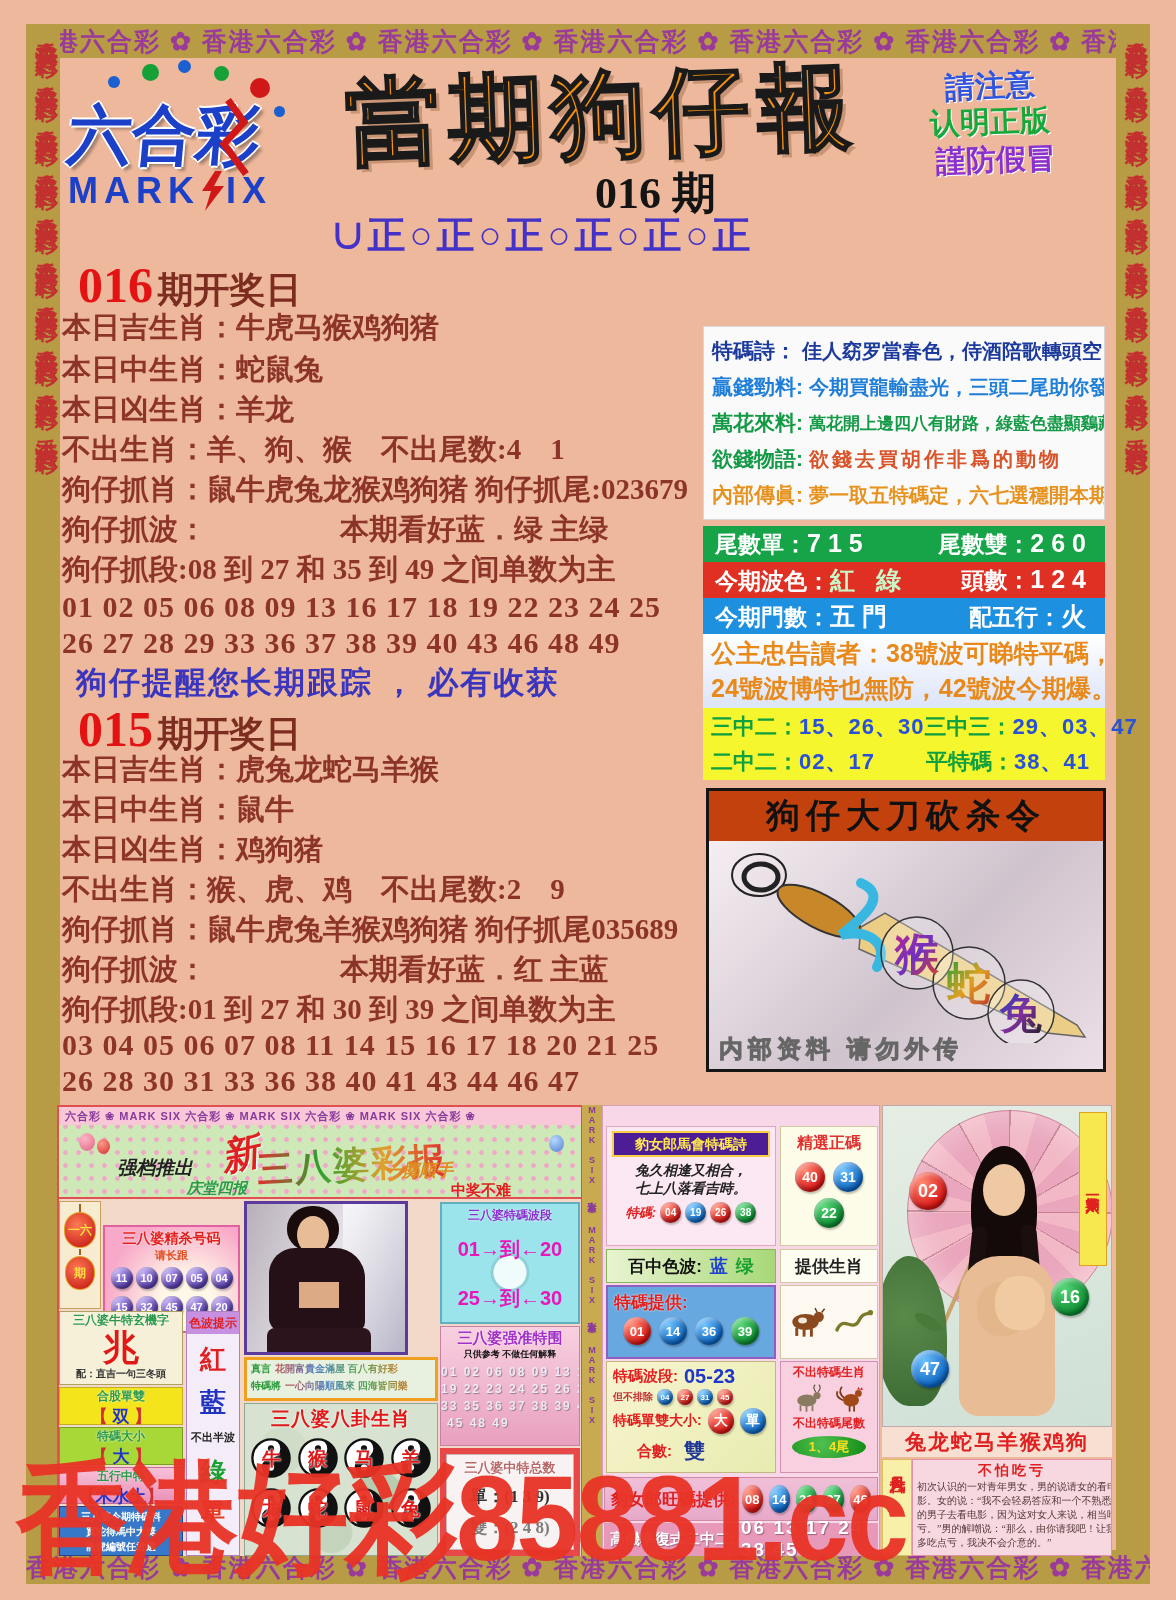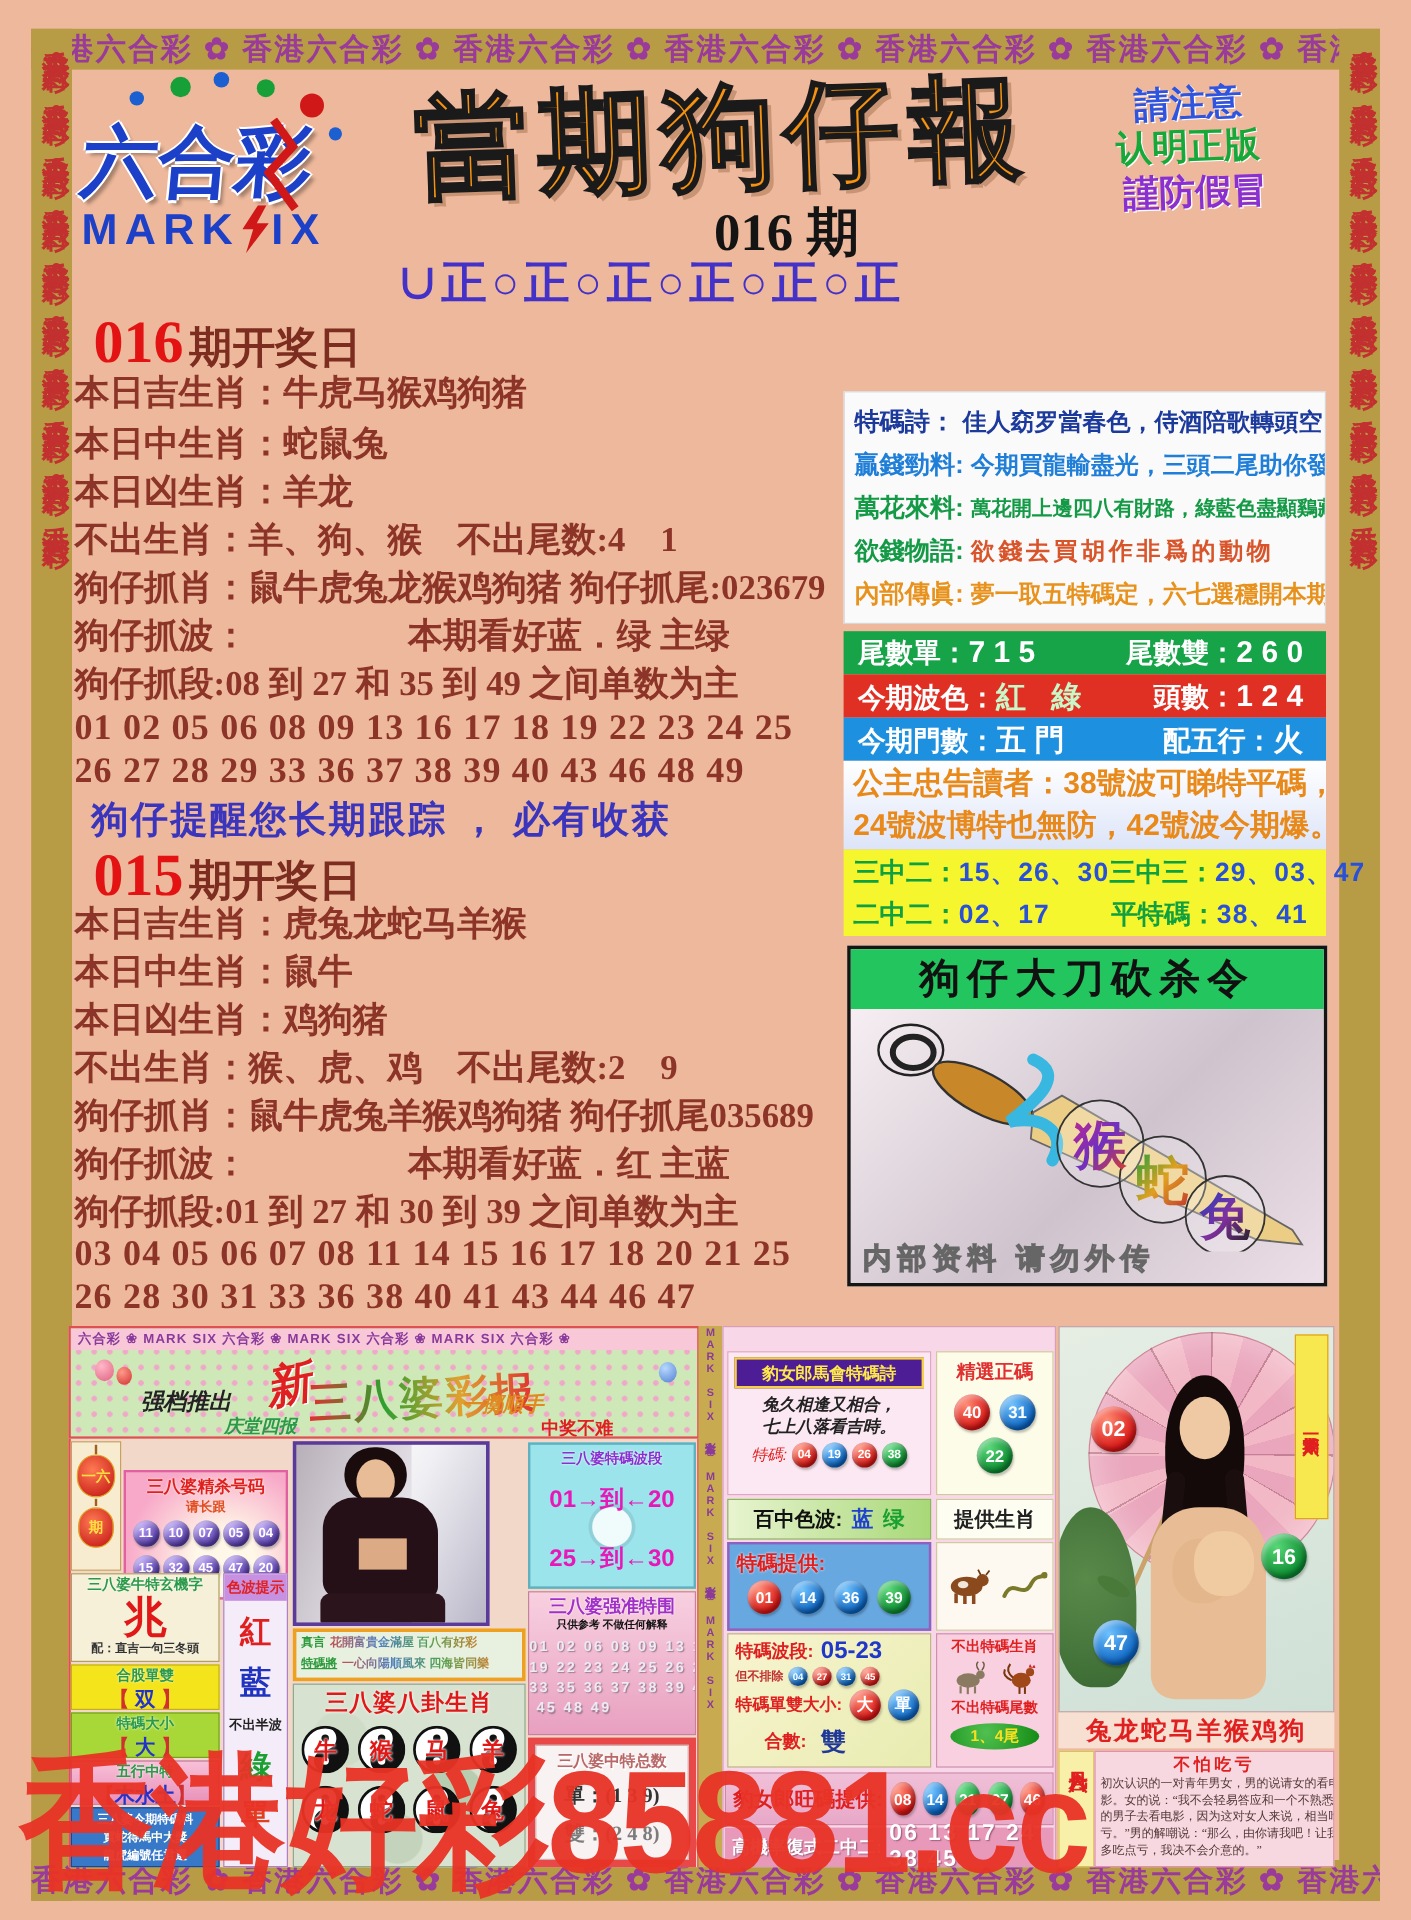--- a/index.html
+++ b/index.html
@@ -174,21 +174,21 @@
         <span><span class="ylab">三中三：</span><span class="yval">29、03、47</span></span>
       </div>
       <div class="ybox-row">
         <span style="width:215px;"><span class="ylab">二中二：</span><span class="yval">02、17</span></span>
         <span><span class="ylab">平特碼：</span><span class="yval">38、41</span></span>
       </div>
     </div>
   </div>
 
   <div class="abs" style="left:706px;top:788px;width:400px;height:284px;background:#fff;border:3px solid #151515;box-sizing:border-box;">
-    <div style="height:50px;background:#22c55e;display:flex;align-items:center;justify-content:center;
+    <div style="height:50px;background:#c2410c;display:flex;align-items:center;justify-content:center;
          font-size:34px;font-weight:900;color:#111;letter-spacing:6px;">狗仔大刀砍杀令</div>
     <div style="position:relative;height:228px;background:linear-gradient(135deg,#f6eef2,#cfc3cd 55%,#ecdfe7);overflow:hidden;">
       <svg width="392" height="200" viewBox="0 0 392 200" style="position:absolute;left:2px;top:2px;">
         <defs>
           <linearGradient id="kg1" x1="0" y1="0" x2="1" y2="1">
             <stop offset="0" stop-color="#c02890"></stop>
               <stop offset=".5" stop-color="#7030c0"></stop>
               <stop offset="1" stop-color="#e04020"></stop>
           </linearGradient>
           <linearGradient id="kg2" x1="0" y1="0" x2="1" y2="1">
@@ -310,21 +310,21 @@
     <div style="font-size:26px;font-weight:900;color:#18a030;margin-top:10px;font-family:'Liberation Serif',serif;">綠</div>
     <div style="font-size:24px;font-weight:900;color:#e04020;margin-top:6px;font-family:'Liberation Serif',serif;">單</div>
   </div>
 
   <div class="abs" style="left:244px;top:1357px;width:194px;height:44px;border:3px solid #f0a020;box-sizing:border-box;background:#e8f0e0;padding:2px 4px;">
     <div style="display:flex;gap:4px;align-items:center;">
       <span style="font-size:10px;font-weight:900;color:#2a9a3a;">真言</span>
       <span class="myst">花開富貴金滿屋 百八有好彩</span>
     </div>
     <div style="display:flex;gap:4px;align-items:center;margin-top:3px;">
-      <span style="font-size:10px;font-weight:900;color:#2a9a3a;text-decoration:underline;">特碼將</span>
+      <span style="font-size:10px;font-weight:900;color:#2a9a3a;">特碼將</span>
       <span class="myst">一心向陽順風來 四海皆同樂</span>
     </div>
   </div>
 
   <div class="abs" style="left:244px;top:1403px;width:194px;height:153px;box-sizing:border-box;border:1px solid #90a890;
        background:radial-gradient(circle at 20% 30%,#cfdcc8 12%,transparent 13%),radial-gradient(circle at 70% 60%,#b8ccb0 14%,transparent 15%),
        radial-gradient(circle at 45% 85%,#c4d4bc 12%,transparent 13%),#d8e2d0;text-align:center;">
     <div style="font-size:19px;font-weight:900;color:#e01818;text-shadow:0 0 3px #fff;margin-top:2px;letter-spacing:1px;">三八婆八卦生肖</div>
     <div style="display:flex;justify-content:space-evenly;margin-top:6px;">
       <span class="yy-cell"><svg width="40" height="40">
@@ -386,21 +386,21 @@
   </div>
 
   <div class="abs" style="left:602px;top:1105px;width:278px;height:451px;background:#f8d8e8;border:1px solid #d8a0b8;box-sizing:border-box;"></div>
 
   <div class="abs" style="left:606px;top:1126px;width:170px;height:120px;background:#fce8f2;border:1px solid #e0a8c0;box-sizing:border-box;text-align:center;">
     <div style="margin:4px auto 0;width:158px;height:26px;background:#4c1d95;border:2px solid #f8d048;box-sizing:border-box;
          font-size:14px;font-weight:900;color:#ffe84a;line-height:22px;">豹女郎馬會特碼詩</div>
     <div style="font-size:14px;font-weight:700;color:#222;font-style:italic;margin-top:5px;font-family:'Liberation Serif',serif;">兔久相逢又相合，</div>
     <div style="font-size:14px;font-weight:700;color:#222;font-style:italic;font-family:'Liberation Serif',serif;">七上八落看吉時。</div>
     <div style="display:flex;align-items:center;justify-content:center;gap:4px;margin-top:4px;">
-      <span style="font-size:13px;font-weight:400;color:#e02020;font-style:italic;">特碼:</span>
+      <span style="font-size:13px;font-weight:700;color:#e02020;font-style:italic;">特碼:</span>
       <span class="ball b-red" style="width:21px;height:21px;font-size:10px;">04</span>
       <span class="ball b-blue" style="width:21px;height:21px;font-size:10px;">19</span>
       <span class="ball b-red" style="width:21px;height:21px;font-size:10px;">26</span>
       <span class="ball b-green" style="width:21px;height:21px;font-size:10px;">38</span>
     </div>
   </div>
 
   <div class="abs" style="left:780px;top:1126px;width:98px;height:120px;background:#fdfce8;border:1px solid #d0c8a0;box-sizing:border-box;text-align:center;">
     <div style="font-size:16px;font-weight:900;color:#e03030;margin-top:6px;font-family:'Liberation Serif',serif;">精選正碼</div>
     <div style="display:flex;justify-content:center;gap:8px;margin-top:8px;">

